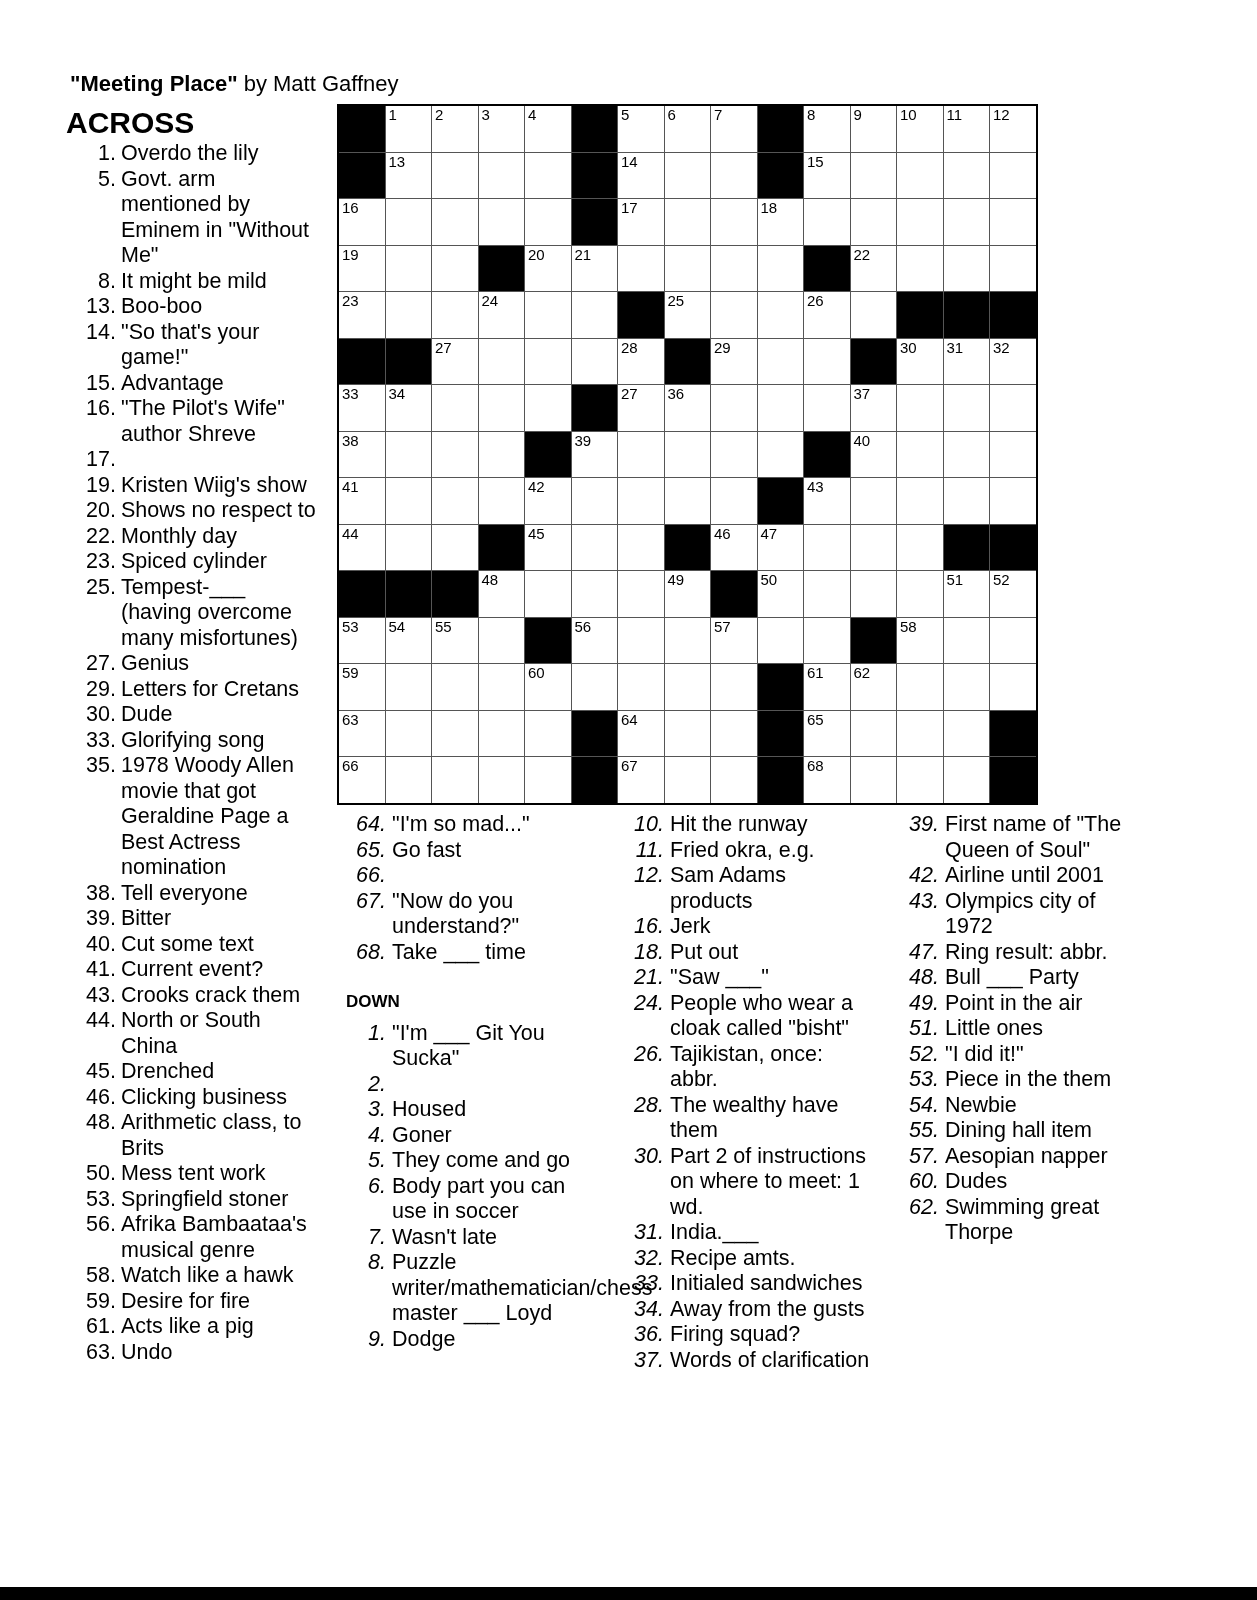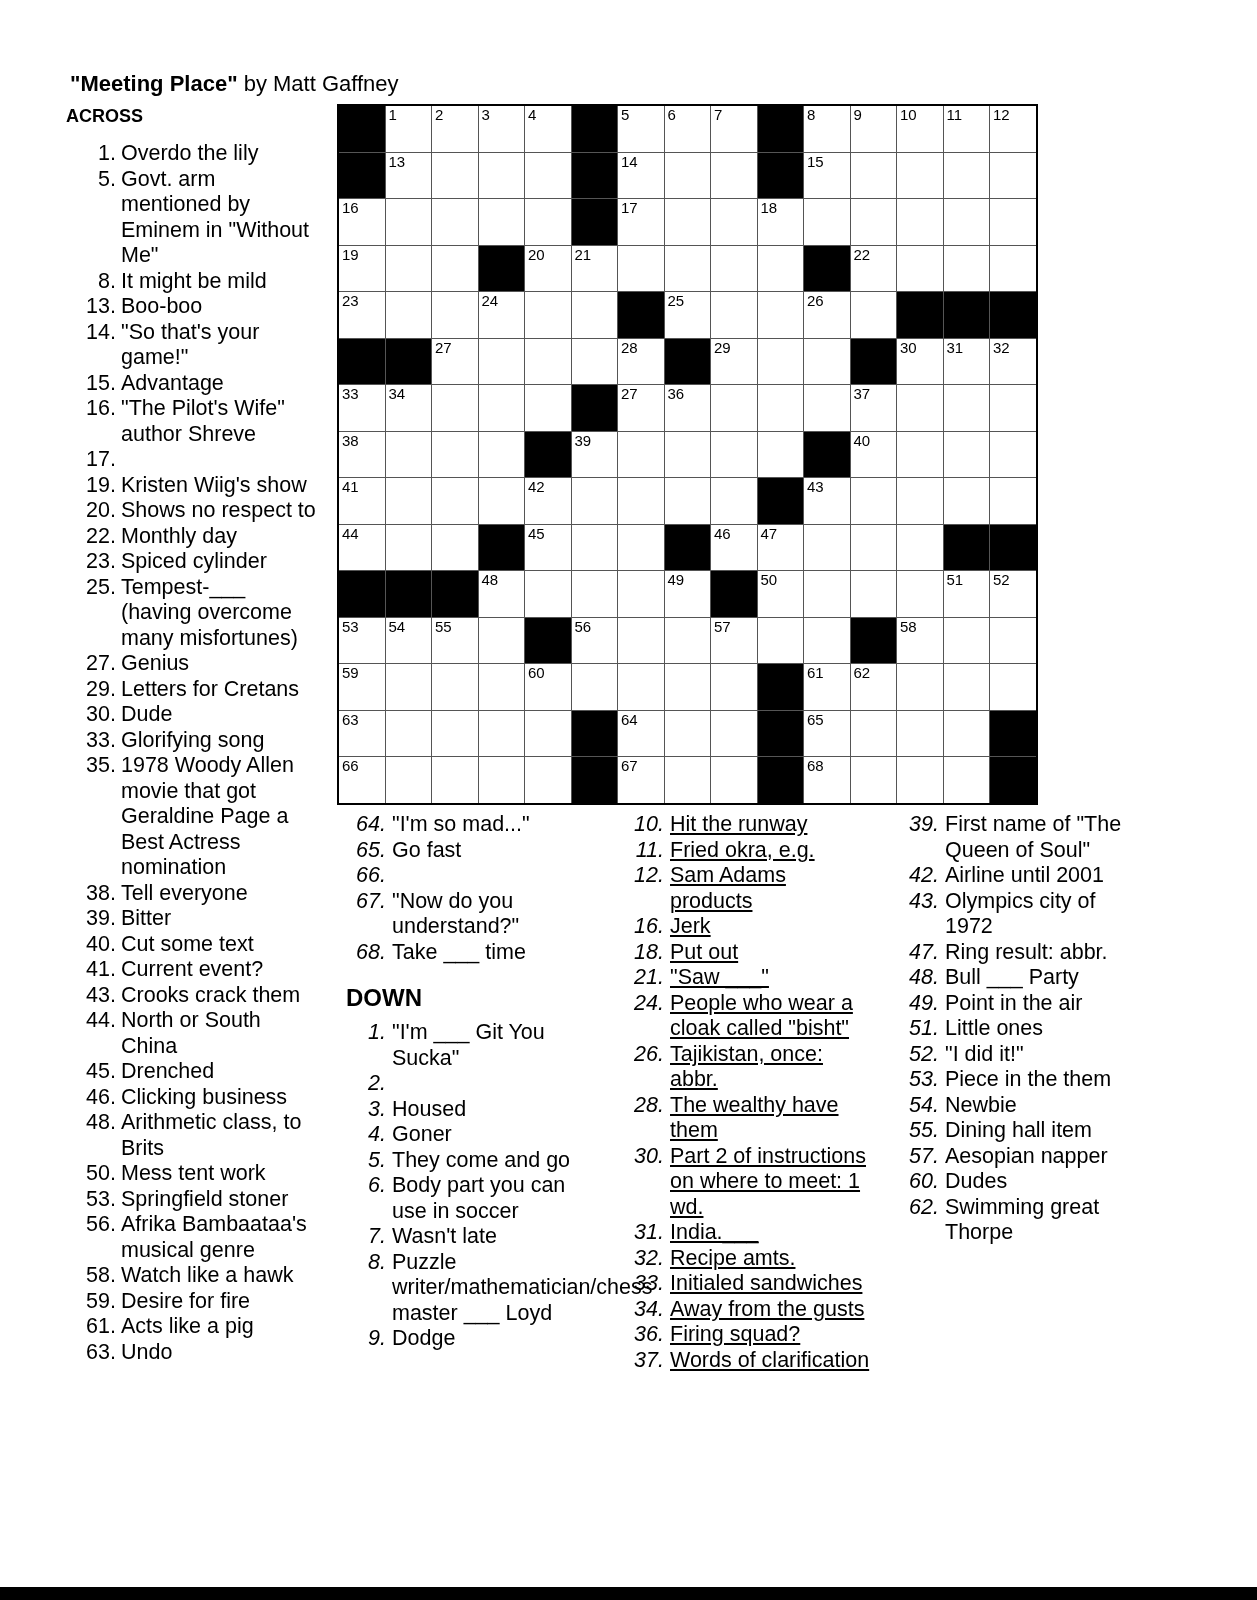--- a/index.html
+++ b/index.html
@@ -4,21 +4,21 @@
 <style>
   html,body { margin:0; padding:0; background:#fff; }
   .page {
     position:relative; width:1257px; height:1600px;
     background:#ffffff; color:#000;
     font-family:"Liberation Sans","DejaVu Sans",sans-serif;
     overflow:hidden;
   }
   .title { position:absolute; left:70px; top:71px; font-size:22px; white-space:nowrap; }
   .title .bold { font-weight:bold; }
-  .heading-across { position:absolute; left:66px; top:106px; font-size:18px; font-weight:bold; }
+  .heading-across { position:absolute; left:66px; top:106px; font-size:30px; font-weight:bold; }
 
   .clue-list { font-size:21.5px; line-height:25.5px; }
   .clue { display:flex; align-items:flex-start; }
   .clue-num { flex:0 0 38px; text-align:right; margin-right:5px; white-space:nowrap; }
   .clue-text { flex:none; width:199px; }
 
   .across-list { position:absolute; left:78px; top:141px; width:250px; }
 
   .grid {
     position:absolute; left:337px; top:104px;
@@ -29,25 +29,25 @@
   }
   .cell { background:#fff; position:relative; }
   .cell.black { background:#000; }
   .cell-num { position:absolute; top:1px; left:3px; font-size:15px; line-height:1.05; }
 
   .bcol { position:absolute; top:812px; }
   .bcol .clue-num { flex:0 0 34px; margin-right:6px;font-style:italic; }
   .colA { left:352px; width:260px; }
   .colA .clue-text { width:210px; }
   .colB { left:630px; width:250px; }
-  .colB .clue-text { width:200px;text-decoration:underline; }
+  .colB .clue-text { width:200px; }
   .colC { left:905px; width:260px; }
   .colC .clue-text { width:200px; }
 
-  .heading-down { font-size:24px; font-weight:bold; margin:20px 0 9px -6px; line-height:1.1; }
+  .heading-down { font-size:17px; font-weight:bold; margin:28px 0 9px -6px; line-height:1.1; }
 
   .bottom-bar { position:absolute; left:0; top:1587px; width:1257px; height:13px; background:#000; }
 </style>
 </head>
 <body>
 
 <div class="page">
 
   <div class="title">
     <span class="bold">"Meeting Place"</span><span> by Matt Gaffney</span>

